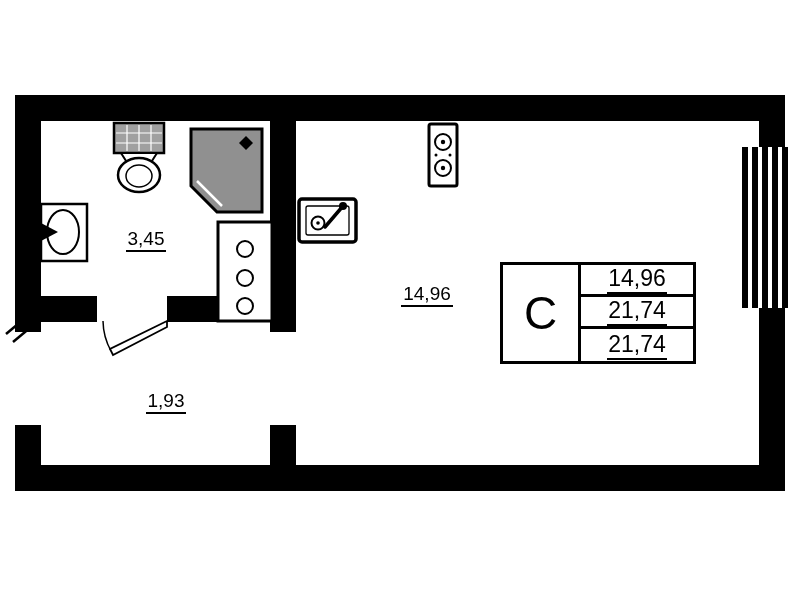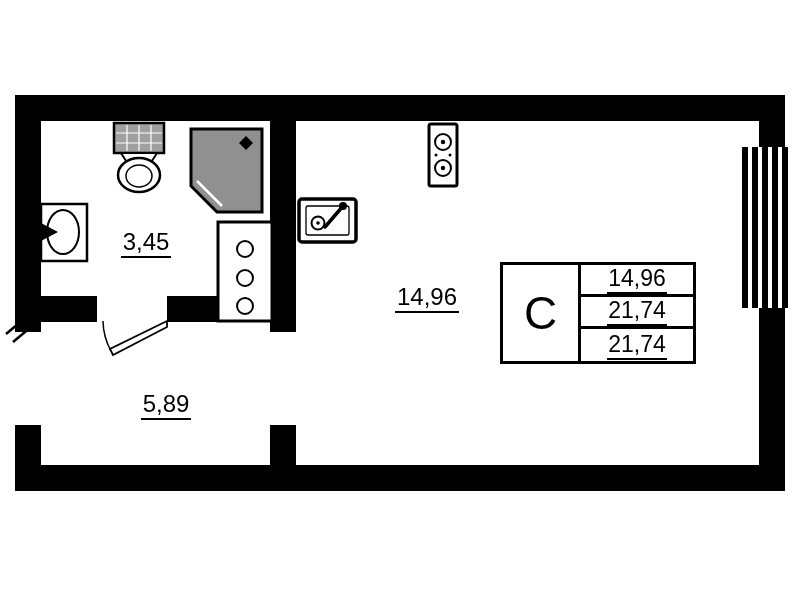--- a/index.html
+++ b/index.html
@@ -1,19 +1,19 @@
 <!DOCTYPE html>
 <html><head>
 <meta charset="utf-8">
 <style>
   html,body{margin:0;padding:0;background:#fff;font-family:"Liberation Sans",sans-serif;}
   #plan{position:relative;width:799px;height:600px;background:#fff;overflow:hidden;}
   .wall{position:absolute;background:#000;}
   svg{position:absolute;left:0;top:0;}
-  .area-label{position:absolute;font-size:24px;color:#000;text-align:center;}
+  .area-label{position:absolute;font-size:19px;color:#000;text-align:center;}
   .area-label span{border-bottom:2px solid #000;padding:0 2px 1px;}
   .legend{position:absolute;left:500px;top:262px;display:grid;
           grid-template-columns:78px 112px;grid-template-rows:32px 32px 32px;
           border:3px solid #000;background:#fff;}
   .legend-letter{grid-row:1/4;display:flex;align-items:center;justify-content:center;
           font-size:46px;border-right:3px solid #000;line-height:1;}
   .legend-val{display:flex;align-items:center;justify-content:center;font-size:23px;
           border-bottom:3px solid #000;}
   .legend-val.last{border-bottom:none;}
   .legend-val span{border-bottom:2px solid #000;padding:0 1px 0;}
@@ -105,21 +105,21 @@
     <g>
       <path d="M103,321 A64,64 0 0 0 111,351" fill="none" stroke="#000" stroke-width="1.5"></path>
       <path d="M167,321 L110,349 L113,355 L167,327 Z" fill="#fff" stroke="#000" stroke-width="1.8"></path>
     </g>
   </svg>
 
   <div class="area-label" style="left:112px;top:228px;width:68px;">
     <span>3,45</span>
   </div>
   <div class="area-label" style="left:132px;top:390px;width:68px;">
-    <span>5,89</span>
+    <span>1,93</span>
   </div>
   <div class="area-label" style="left:385px;top:283px;width:84px;">
     <span>14,96</span>
   </div>
 
   <div class="legend">
     <div class="legend-letter">С</div>
     <div class="legend-val">
       <span>14,96</span>
     </div>

